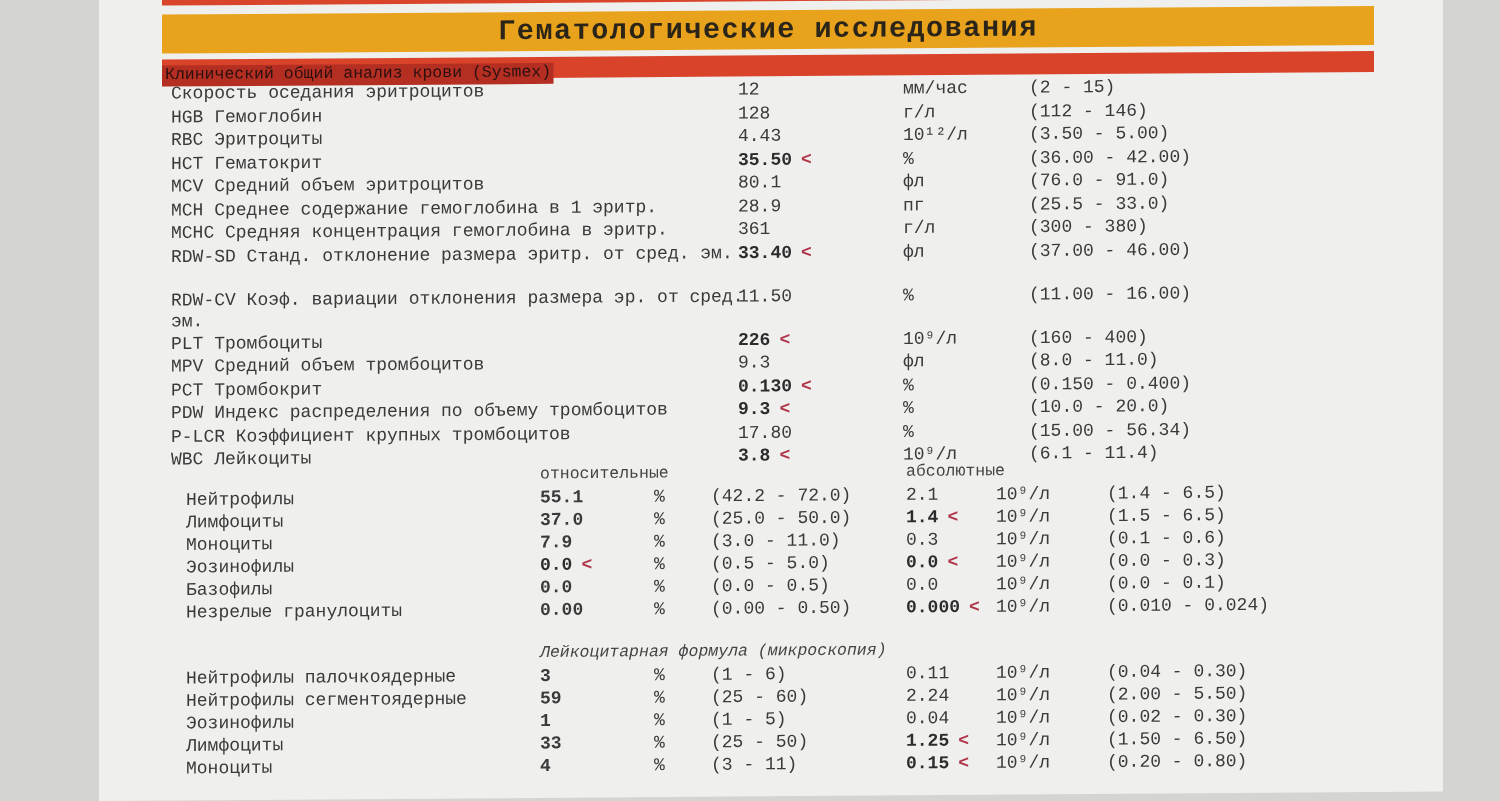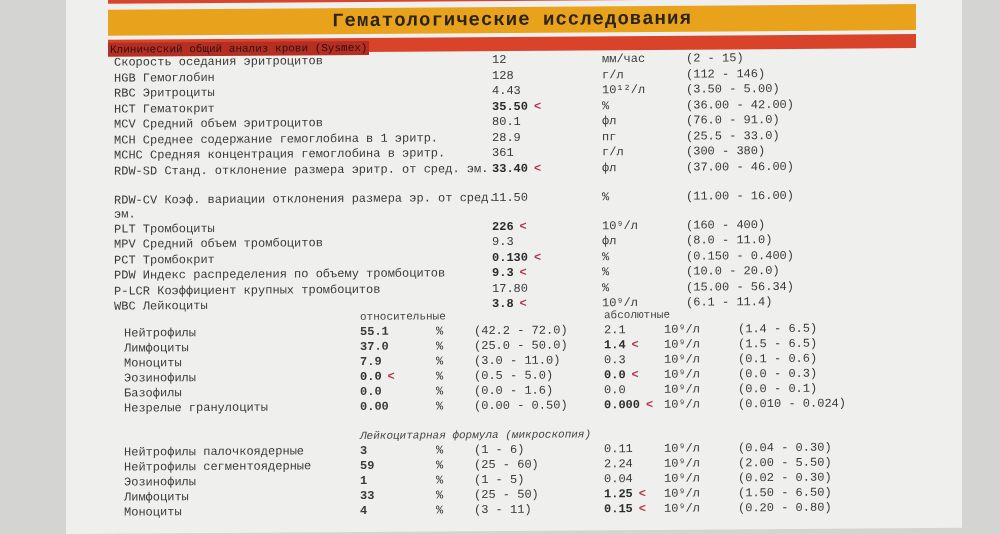--- a/index.html
+++ b/index.html
@@ -200,21 +200,21 @@
           <span class="cell r-unit">%</span>
           <span class="cell r-ref">(0.5 - 5.0)</span>
           <span class="cell a-val low"><span>0.0</span><span class="flag">&lt;</span></span>
           <span class="cell a-unit">10⁹/л</span>
           <span class="cell a-ref">(0.0 - 0.3)</span>
         </div>
         <div class="row">
           <span class="cell r-name">Базофилы</span>
           <span class="cell r-val"><span>0.0</span></span>
           <span class="cell r-unit">%</span>
-          <span class="cell r-ref">(0.0 - 1.6)</span>
+          <span class="cell r-ref">(0.0 - 0.5)</span>
           <span class="cell a-val"><span>0.0</span></span>
           <span class="cell a-unit">10⁹/л</span>
           <span class="cell a-ref">(0.0 - 0.1)</span>
         </div>
         <div class="row">
           <span class="cell r-name">Незрелые гранулоциты</span>
           <span class="cell r-val"><span>0.00</span></span>
           <span class="cell r-unit">%</span>
           <span class="cell r-ref">(0.00 - 0.50)</span>
           <span class="cell a-val low"><span>0.000</span><span class="flag">&lt;</span></span>

